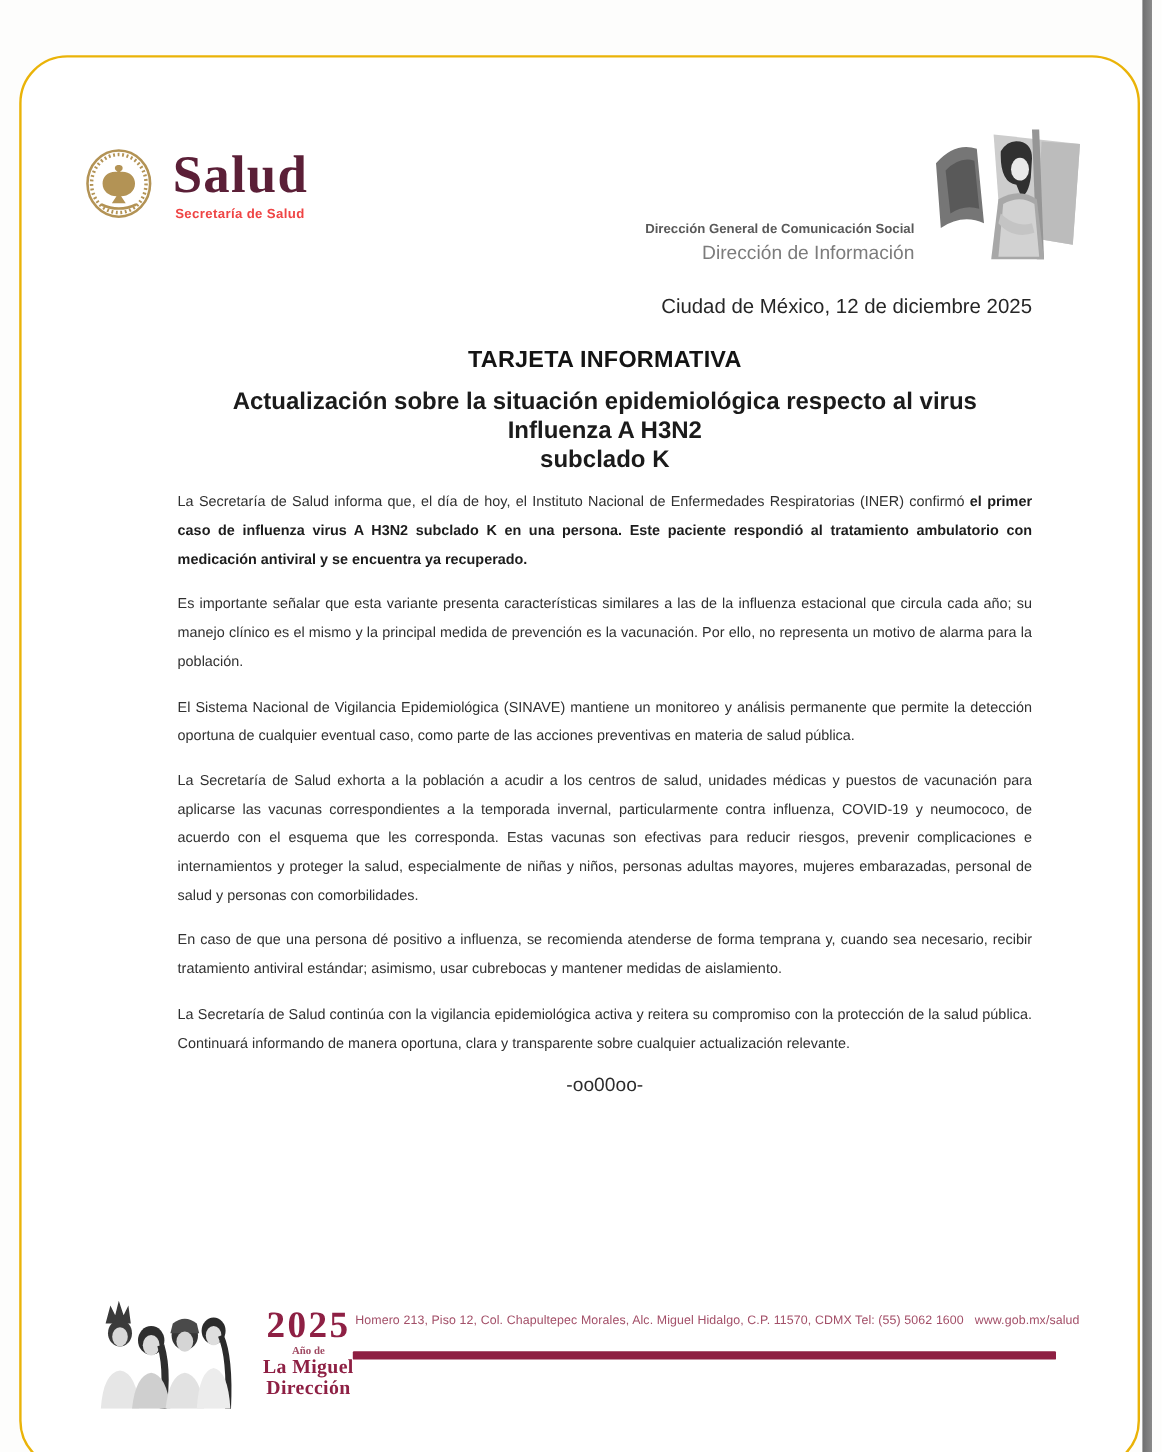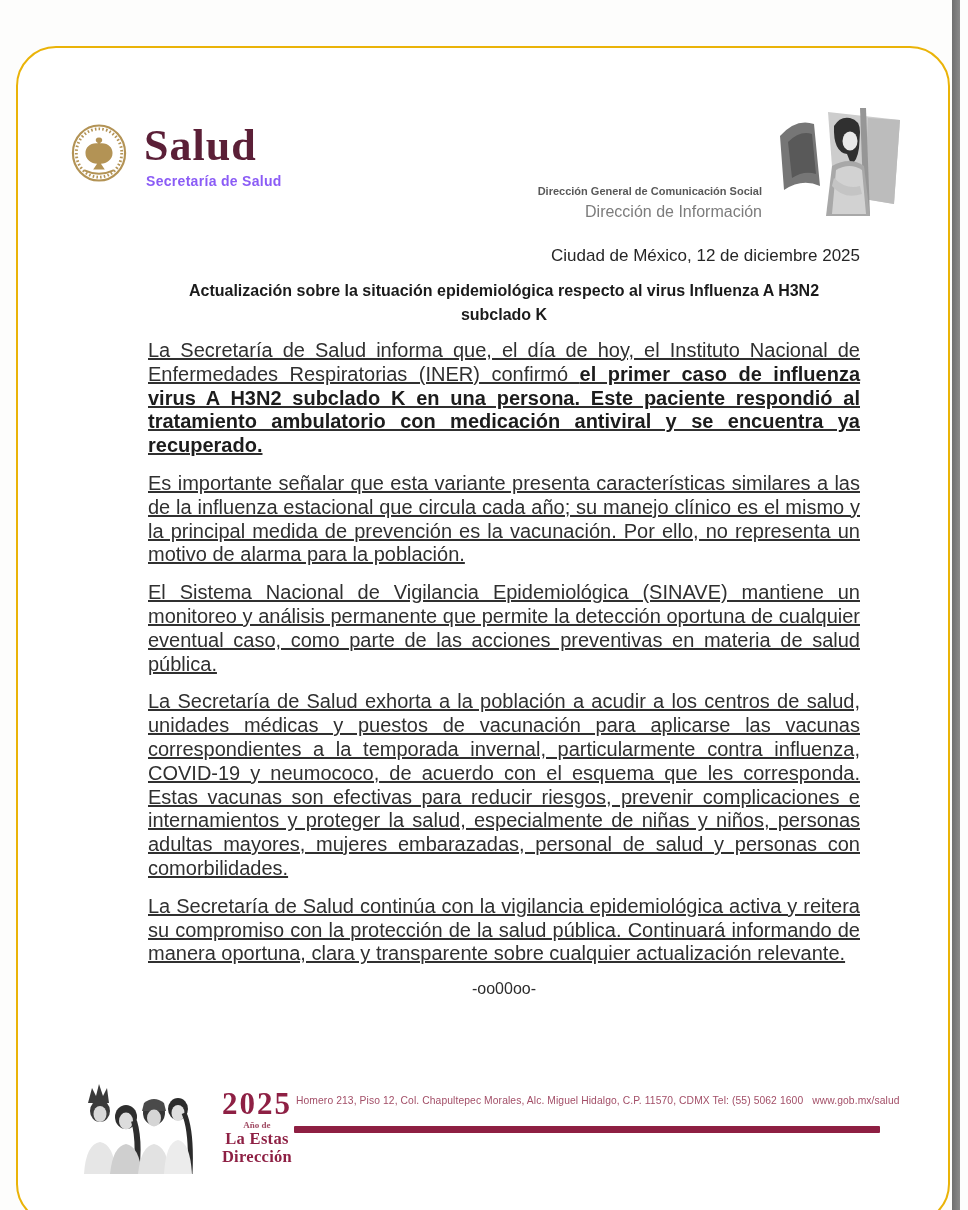--- a/index.html
+++ b/index.html
@@ -24,40 +24,40 @@
   
   .seal { position:absolute; left:52px; top:74px; width:58px; height:62px; }
   .brand {
     position:absolute; left:126px; top:74px;
     font-family:"Liberation Serif","DejaVu Serif",serif;
     font-weight:bold; font-size:44px; line-height:48px; color:#5b1f37;
     letter-spacing:1px;
   }
   .brand-sub {
     position:absolute; left:128px; top:125px;
-    font-size:14px; font-weight:bold; color:#8b5cf6; letter-spacing:.3px;
+    font-size:11px; font-weight:bold; color:#ef4444; letter-spacing:.3px;
   }
   .dir-block { position:absolute; right:186px; top:133px; text-align:right; }
   .dir-line1 { font-size:11px; font-weight:bold; color:#595959; line-height:20px; }
   .dir-line2 { font-size:16px; color:#7c7c7c; line-height:22px; }
   .flag-img { position:absolute; left:756px; top:58px; width:142px; height:112px; }
   
   .content { position:absolute; left:130px; top:196px; width:712px; color:#2f2f2f; }
   .dateline { text-align:right; font-size:17px; color:#262626; line-height:24px; }
   .doc-title {
     margin-top:21px; text-align:center;
     font-size:19.5px; font-weight:bold; color:#141414; letter-spacing:.2px;
   }
   .doc-subtitle {
     margin-top:11px; text-align:center;
-    font-size:16px; font-weight:bold; color:#1b1b1b; line-height:24px;
+    font-size:20px; font-weight:bold; color:#1b1b1b; line-height:24px;
   }
   .body-par {
     margin-top:14px; text-align:justify;
-    font-size:20px; line-height:23.8px; color:#303030;text-decoration:underline;
+    font-size:12px; line-height:23.8px; color:#303030;
   }
   .body-par.first { margin-top:12px; }
   .body-par b { color:#1c1c1c; }
   .separator { margin-top:14px; text-align:center; font-size:16px; color:#2c2c2c; }
   
   .women-img { position:absolute; left:56px; top:1028px; width:124px; height:98px; }
   .year-block {
     position:absolute; left:184px; top:1040px; width:110px; text-align:center;
     font-family:"Liberation Serif","DejaVu Serif",serif; color:#8e2044;
   }
@@ -101,29 +101,31 @@
     <path d="M86 2 l6 0 l4 108 l-6 0 z" fill="#969696"></path>
     <path d="M60 20 q6 -10 16 -8 q10 2 10 14 l-1 16 q-2 14 -8 16 l-4 -10 q-14 -2 -13 -28 z" fill="#303030"></path>
     <ellipse cx="76" cy="35" rx="7.5" ry="9.5" fill="#e9e9e9"></ellipse>
     <path d="M58 60 q18 -10 32 0 l6 50 h-44 z" fill="#a8a8a8"></path>
     <path d="M62 64 q14 -8 26 0 l4 44 h-34 z" fill="#d2d2d2"></path>
     <path d="M60 72 q12 12 26 8 l2 8 q-18 6 -30 -8 z" fill="#c4c4c4"></path>
   </svg>
 
   <div class="content">
     <div class="dateline">Ciudad de México, 12 de diciembre 2025</div>
+    <div class="doc-title">TARJETA INFORMATIVA</div>
     <div class="doc-subtitle">
       <span style="display:block">Actualización sobre la situación epidemiológica respecto al virus Influenza A H3N2</span>
       <span style="display:block">subclado K</span>
     </div>
 
     <p class="body-par first"><span>La Secretaría de Salud informa que, el día de hoy, el Instituto Nacional de Enfermedades Respiratorias (INER) confirmó </span><b>el primer caso de influenza virus A H3N2 subclado K en una persona. Este paciente respondió al tratamiento ambulatorio con medicación antiviral y se encuentra ya recuperado.</b></p>
     <p class="body-par">Es importante señalar que esta variante presenta características similares a las de la influenza estacional que circula cada año; su manejo clínico es el mismo y la principal medida de prevención es la vacunación. Por ello, no representa un motivo de alarma para la población.</p>
     <p class="body-par">El Sistema Nacional de Vigilancia Epidemiológica (SINAVE) mantiene un monitoreo y análisis permanente que permite la detección oportuna de cualquier eventual caso, como parte de las acciones preventivas en materia de salud pública.</p>
     <p class="body-par">La Secretaría de Salud exhorta a la población a acudir a los centros de salud, unidades médicas y puestos de vacunación para aplicarse las vacunas correspondientes a la temporada invernal, particularmente contra influenza, COVID-19 y neumococo, de acuerdo con el esquema que les corresponda. Estas vacunas son efectivas para reducir riesgos, prevenir complicaciones e internamientos y proteger la salud, especialmente de niñas y niños, personas adultas mayores, mujeres embarazadas, personal de salud y personas con comorbilidades.</p>
+    <p class="body-par">En caso de que una persona dé positivo a influenza, se recomienda atenderse de forma temprana y, cuando sea necesario, recibir tratamiento antiviral estándar; asimismo, usar cubrebocas y mantener medidas de aislamiento.</p>
     <p class="body-par">La Secretaría de Salud continúa con la vigilancia epidemiológica activa y reitera su compromiso con la protección de la salud pública. Continuará informando de manera oportuna, clara y transparente sobre cualquier actualización relevante.</p>
 
     <div class="separator">-oo00oo-</div>
   </div>
 
   <svg class="women-img" viewBox="0 0 124 98">
     <path d="M14 27 l4 -15 4 8 3 -12 4 12 4 -8 2 15 z" fill="#3a3a3a"></path>
     <ellipse cx="26" cy="35" rx="10" ry="11" fill="#3a3a3a"></ellipse>
     <ellipse cx="26" cy="38" rx="6.5" ry="8" fill="#d8d8d8"></ellipse>
     <path d="M10 98 q2 -30 16 -32 q14 2 16 32 z" fill="#e6e6e6"></path>
@@ -137,21 +139,21 @@
     <path d="M64 98 q3 -28 16 -30 q13 2 16 30 z" fill="#e2e2e2"></path>
     <ellipse cx="104" cy="33" rx="10" ry="11" fill="#2b2b2b"></ellipse>
     <ellipse cx="104" cy="37" rx="6.5" ry="8" fill="#dedede"></ellipse>
     <path d="M110 37 q8 18 6 61" stroke="#2b2b2b" stroke-width="5" fill="none"></path>
     <path d="M90 98 q2 -32 14 -34 q12 2 14 34 z" fill="#ececec"></path>
   </svg>
 
   <div class="year-block">
     <div class="year-num">2025</div>
     <div class="year-sub">Año de</div>
-    <div class="year-l1">La Estas</div>
+    <div class="year-l1">La Miguel</div>
     <div class="year-l2">Dirección</div>
   </div>
 
   <div class="addr">
     <span>Homero 213, Piso 12, Col. Chapultepec Morales, Alc. Miguel Hidalgo, C.P. 11570, CDMX Tel: (55) 5062 1600</span><span class="site">www.gob.mx/salud</span>
   </div>
   <div class="footer-bar"></div>
 
 </div>
 

